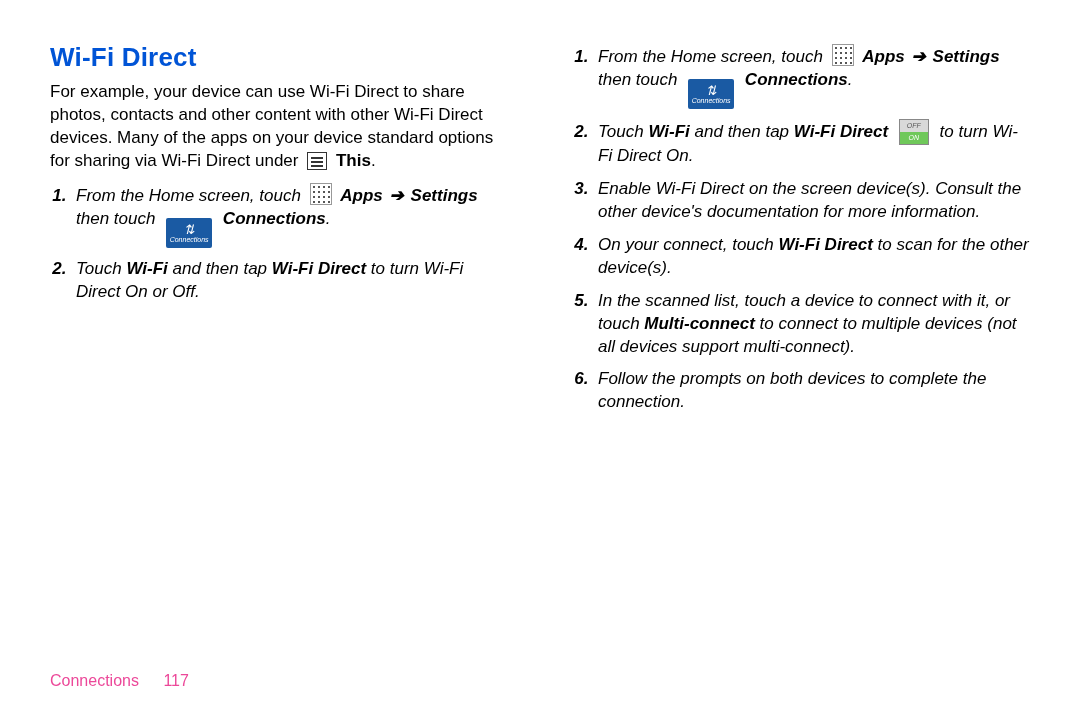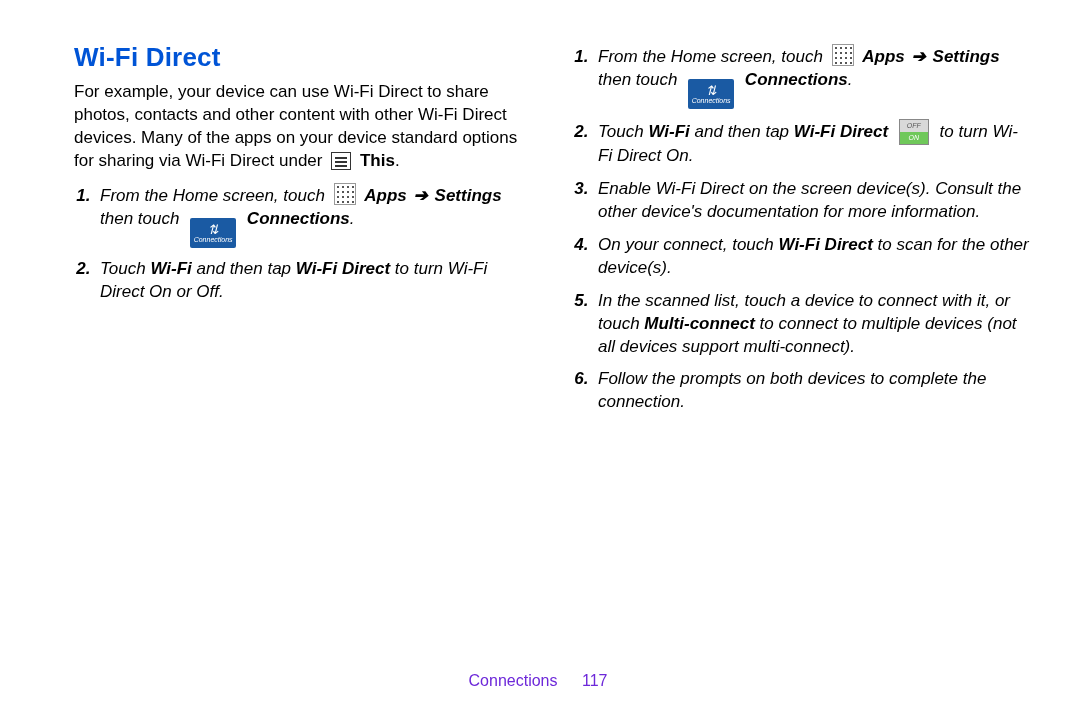--- a/index.html
+++ b/index.html
@@ -1,30 +1,30 @@
 <!DOCTYPE html>
 <html><head>
 <meta charset="utf-8">
 <style>
   html, body { margin:0; padding:0; background:#fff; font-family: Arial, Helvetica, sans-serif; color:#000; }
   .page {
     width:1080px; height:720px; box-sizing:border-box;
     padding:40px 50px 30px 50px;
     display:flex; flex-direction:column;
   }
-  .columns { flex:1; display:flex; gap:40px;margin-left:24px; }
+  .columns { flex:1; display:flex; gap:64px; }
   .col { flex:1; font-size:17px; line-height:1.35; }
   h1 { font-size:26px; color:#0054d6; font-weight:bold; margin:0 0 6px 0; letter-spacing:0.2px; }
   h2 { font-size:18px; color:#0054d6; font-style:italic; font-weight:bold; margin:10px 0 4px 0; }
   p { margin:0 0 10px 0; }
   ol { margin:4px 0 0 0; padding-left:26px; }
   li { margin:0 0 10px 0;font-style:italic; } 
   ol li::marker { font-weight:bold; content: counter(list-item) ".  "; }
   b { font-weight:bold; }
-  .footer { text-align:center; font-size:16px; color:#6d28d9; padding-right:4px; }
+  .footer { text-align:left; font-size:16px; color:#ec4899; padding-right:4px; }
   .footer .sec { margin-right:20px; }
   
   .icon { display:inline-block; vertical-align:-4px; margin:0 4px; }
   .icon-apps {
     width:22px; height:22px; background:
       radial-gradient(circle at 3px 3px,#555 1px,transparent 1.2px),
       radial-gradient(circle at 8px 3px,#555 1px,transparent 1.2px),
       radial-gradient(circle at 13px 3px,#555 1px,transparent 1.2px),
       radial-gradient(circle at 18px 3px,#555 1px,transparent 1.2px),
       radial-gradient(circle at 3px 8px,#555 1px,transparent 1.2px),

